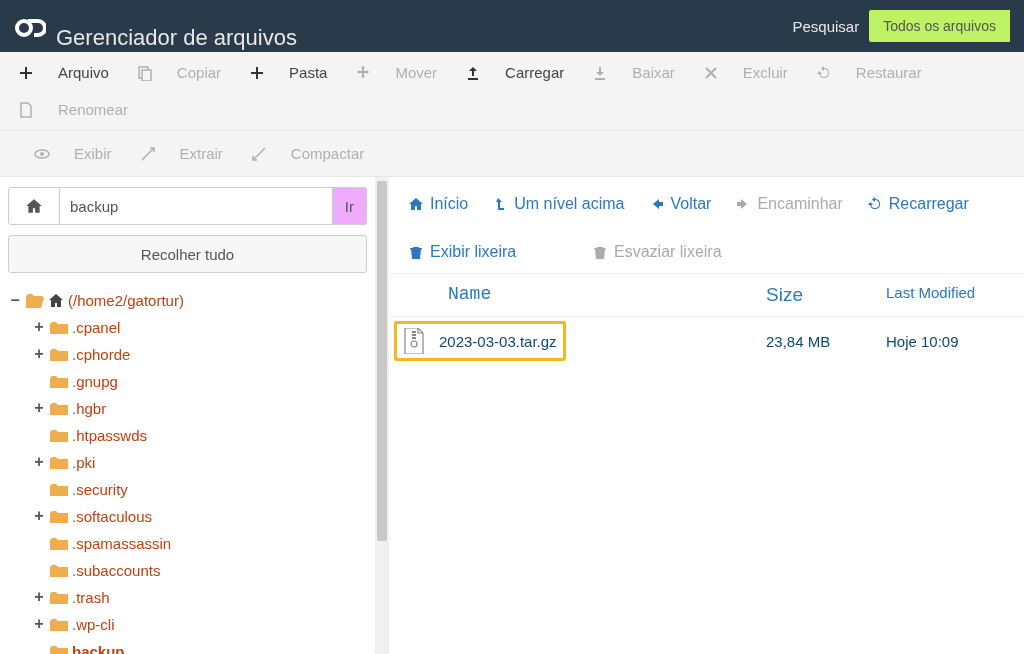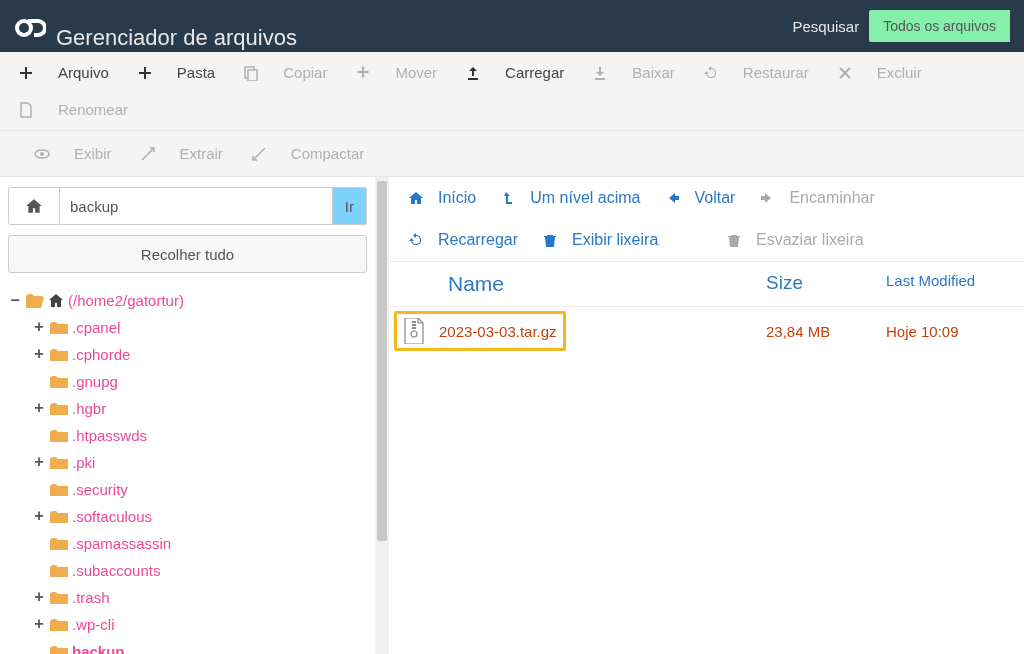--- a/index.html
+++ b/index.html
@@ -5,69 +5,69 @@
   * { box-sizing: border-box; margin: 0; padding: 0; }
   body { font-family: -apple-system, BlinkMacSystemFont, "Segoe UI", Arial, sans-serif; font-size: 14px; color: #333; background: #fff; overflow: hidden; }
   
   
   .topbar { background: #293a4a; color: #fff; display: flex; align-items: center; padding: 0 14px; height: 52px; }
   .logo-wrap { display: flex; align-items: center; gap: 10px; }
   .logo-cp { width: 32px; height: 32px; }
   .topbar h1 { font-size: 22px; font-weight: 400; color: #e8e8e8; margin-top: 23px; }
   .search-wrap { margin-left: auto; display: flex; align-items: center; gap: 10px; }
   .search-label { font-size: 15px; color: #e8e8e8; }
-  .search-sel { background: #86efac; color: #555; font-size: 14px; padding: 8px 14px; border: none; border-radius: 2px 0 0 2px; }
+  .search-sel { background: #bef264; color: #555; font-size: 14px; padding: 8px 14px; border: none; border-radius: 2px 0 0 2px; }
 
   
   .toolbar1 { background: #f4f4f4; border-bottom: 1px solid #e5e5e5; display: flex; flex-wrap: wrap; padding: 2px 4px; min-height: 48px; }
   .toolbar2 { background: #f4f4f4; border-bottom: 1px solid #e5e5e5; display: flex; flex-wrap: wrap; padding: 4px 20px; }
   .tbtn { display: inline-flex; align-items: center; gap: 24px; padding: 10px 14px; font-size: 15px; color: #444; cursor: pointer; border-radius: 3px; }
   .tbtn.disabled { color: #b0b0b0; cursor: default; }
   .tbtn .ico { width: 16px; height: 16px; display: inline-flex; align-items: center; justify-content: center; }
 
   
   .main { display: flex; height: calc(100vh - 52px - 48px - 40px); }
   .left { width: 390px; border-right: 1px solid #fff; position: relative; display: flex; flex-direction: column; }
   .scroll-track { width: 14px; background: #f0f0f0; position: absolute; right: 0; top: 0; bottom: 0; }
   .scroll-thumb { background: #c8c8c8; border-radius: 2px; width: 10px; position: absolute; left: 2px; top: 4px; height: 360px; }
   .left-inner { padding: 10px 8px; width: calc(100% - 14px); overflow: hidden; }
   .right { flex: 1; display: flex; flex-direction: column; }
 
   
   .path-row { display: flex; gap: 0; margin-bottom: 10px; }
   .home-btn { width: 52px; height: 38px; border: 1px solid #ccc; background: #fff; display: flex; align-items: center; justify-content: center; border-radius: 3px 0 0 3px; color: #555; }
   .path-input { flex: 1; border: 1px solid #ccc; border-left: none; height: 38px; padding: 0 10px; font-size: 15px; color: #555; }
-  .go-btn { height: 38px; border: 1px solid #ccc; border-left: none; background: #7dd3fc; padding: 0 12px; font-size: 15px; color: #555; border-radius: 0 3px 3px 0; }
+  .go-btn { height: 38px; border: 1px solid #ccc; border-left: none; background: #f0abfc; padding: 0 12px; font-size: 15px; color: #555; border-radius: 0 3px 3px 0; }
 
   .collapse-btn { width: 100%; height: 38px; border: 1px solid #ccc; background: #f7f7f7; font-size: 15px; color: #555; border-radius: 3px; margin-bottom: 14px; }
 
   
   .tree { font-size: 15px; color: #444; line-height: 1.8; }
   .tree-row { display: flex; align-items: center; gap: 4px; white-space: nowrap; cursor: pointer; }
   .tree-toggle { width: 14px; text-align: center; color: #555; font-weight: bold; font-family: monospace; }
   .tree-icon { color: #f0ad4e; width: 18px; display: inline-flex; }
   .tree-icon.open { color: #f0ad4e; }
-  .tree-label { color: #ec4899; }
+  .tree-label { color: #c2410c; }
   .tree-label.bold { font-weight: 700; }
   .tree-children { padding-left: 24px; }
 
   
   .right-actions { display: flex; flex-wrap: wrap; gap: 24px; padding: 12px 18px; border-bottom: 1px solid #eee; }
-  .ract { display: inline-flex; align-items: center; gap: 14px; font-size: 16px; cursor: pointer; }
+  .ract { display: inline-flex; align-items: center; gap: 6px; font-size: 16px; cursor: pointer; margin-top: 6px; }
   .ract.blue { color: #2a78c5; }
   .ract.gray { color: #aaa; cursor: default; }
   .ract .ico { width: 16px; height: 16px; }
 
   
   .file-head { display: flex; padding: 10px 18px; border-bottom: 1px solid #eee; background: #fff; }
   .col-icon { width: 40px; }
-  .col-name { flex: 1; color: #2a78c5; font-size: 21px; }
+  .col-name { flex: 1; color: #2a78c5; font-size: 18px; font-family: Liberation Mono, monospace; }
   .col-size { width: 120px; color: #2a78c5; font-size: 19px; }
   .col-mod { width: 120px; color: #2a78c5; font-size: 15px; }
-  .file-row { display: flex; align-items: center; padding: 4px 18px 10px 4px; font-size: 15px; color: #c2410c; }
+  .file-row { display: flex; align-items: center; padding: 4px 18px 10px 4px; font-size: 15px; color: #0c4a6e; }
   .file-sel { border: 3px solid #f4b81f; border-radius: 2px; padding: 4px 6px; display: flex; align-items: center; gap: 14px; margin-right: 12px; }
   .file-sel .file-ico { width: 22px; height: 26px; }
   .cell-size { width: 120px; }
   .cell-mod { width: 120px; }
 
   
   svg { display: block; }
 </style>
 </head>
 <body>
@@ -90,37 +90,37 @@
 
 <div class="toolbar1">
   <div class="tbtn">
     <span class="ico">
         <svg viewBox="0 0 16 16">
           <path d="M7 2h2v5h5v2H9v5H7V9H2V7h5z" fill="#333"></path>
         </svg>
       </span>
     <span>Arquivo</span>
   </div>
-  <div class="tbtn">
-    <span class="ico">
-        <svg viewBox="0 0 16 16">
-          <path d="M7 2h2v5h5v2H9v5H7V9H2V7h5z" fill="#333"></path>
-        </svg>
-      </span>
-    <span>Pasta</span>
-  </div>
   <div class="tbtn disabled">
     <span class="ico">
         <svg viewBox="0 0 16 16">
           <rect x="2" y="2" width="9" height="11" fill="none" stroke="#b0b0b0" stroke-width="1.5"></rect>
           <rect x="5" y="5" width="9" height="11" fill="#f4f4f4" stroke="#b0b0b0" stroke-width="1.5"></rect>
         </svg>
       </span>
     <span>Copiar</span>
   </div>
+  <div class="tbtn">
+    <span class="ico">
+        <svg viewBox="0 0 16 16">
+          <path d="M7 2h2v5h5v2H9v5H7V9H2V7h5z" fill="#333"></path>
+        </svg>
+      </span>
+    <span>Pasta</span>
+  </div>
   <div class="tbtn disabled">
     <span class="ico">
         <svg viewBox="0 0 16 16">
           <path d="M8 1l2 2H9v3h3V5l2 2-2 2V8H9v3h1l-2 2-2-2h1V8H4v1L2 7l2-2v1h3V3H6z" fill="#b0b0b0"></path>
         </svg>
       </span>
     <span>Mover</span>
   </div>
   <div class="tbtn">
     <span class="ico">
@@ -134,32 +134,32 @@
     <span class="ico">
         <svg viewBox="0 0 16 16">
           <path d="M7 2h2v5h3l-4 4-4-4h3zM3 13h10v2H3z" fill="#b0b0b0"></path>
         </svg>
       </span>
     <span>Baixar</span>
   </div>
   <div class="tbtn disabled">
     <span class="ico">
         <svg viewBox="0 0 16 16">
+          <path d="M3 3l10 10M13 3L3 13" stroke="#b0b0b0" stroke-width="2"></path>
+        </svg>
+      </span>
+    <span>Excluir</span>
+  </div>
+  <div class="tbtn disabled">
+    <span class="ico">
+        <svg viewBox="0 0 16 16">
           <path d="M8 3a5 5 0 1 1-4.9 6H1l2.5-3L6 9H4.1A4 4 0 1 0 8 4v2L5 3.5 8 1z" fill="#b0b0b0"></path>
         </svg>
       </span>
     <span>Restaurar</span>
-  </div>
-  <div class="tbtn disabled">
-    <span class="ico">
-        <svg viewBox="0 0 16 16">
-          <path d="M3 3l10 10M13 3L3 13" stroke="#b0b0b0" stroke-width="2"></path>
-        </svg>
-      </span>
-    <span>Excluir</span>
   </div>
   <div class="tbtn disabled">
     <span class="ico">
         <svg viewBox="0 0 16 16">
           <path d="M3 1h7l3 3v11H3z" fill="none" stroke="#b0b0b0" stroke-width="1.5"></path>
         </svg>
       </span>
     <span>Renomear</span>
   </div>
 </div>

